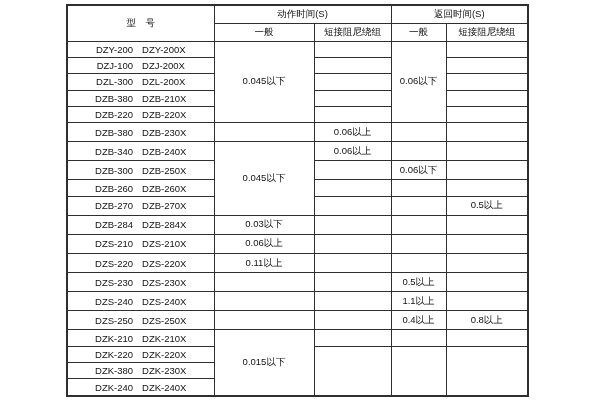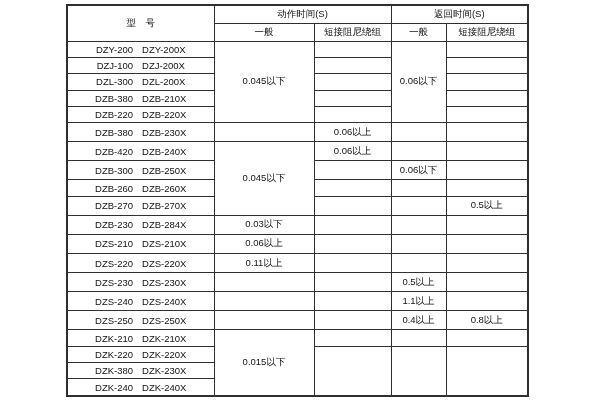--- a/index.html
+++ b/index.html
@@ -77,21 +77,21 @@
           <td></td>
         </tr>
         <tr>
           <td class="model-cell"><span>DZB-380</span><span>DZB-230X</span></td>
           <td></td>
           <td>0.06以上</td>
           <td></td>
           <td></td>
         </tr>
         <tr>
-          <td class="model-cell"><span>DZB-420</span><span>DZB-240X</span></td>
+          <td class="model-cell"><span>DZB-340</span><span>DZB-240X</span></td>
           <td rowspan="4">0.045以下</td>
           <td>0.06以上</td>
           <td></td>
           <td></td>
         </tr>
         <tr>
           <td class="model-cell"><span>DZB-300</span><span>DZB-250X</span></td>
           <td></td>
           <td>0.06以下</td>
           <td></td>
@@ -102,21 +102,21 @@
           <td></td>
           <td></td>
         </tr>
         <tr>
           <td class="model-cell"><span>DZB-270</span><span>DZB-270X</span></td>
           <td></td>
           <td></td>
           <td>0.5以上</td>
         </tr>
         <tr>
-          <td class="model-cell"><span>DZB-230</span><span>DZB-284X</span></td>
+          <td class="model-cell"><span>DZB-284</span><span>DZB-284X</span></td>
           <td>0.03以下</td>
           <td></td>
           <td></td>
           <td></td>
         </tr>
         <tr>
           <td class="model-cell"><span>DZS-210</span><span>DZS-210X</span></td>
           <td>0.06以上</td>
           <td></td>
           <td></td>

